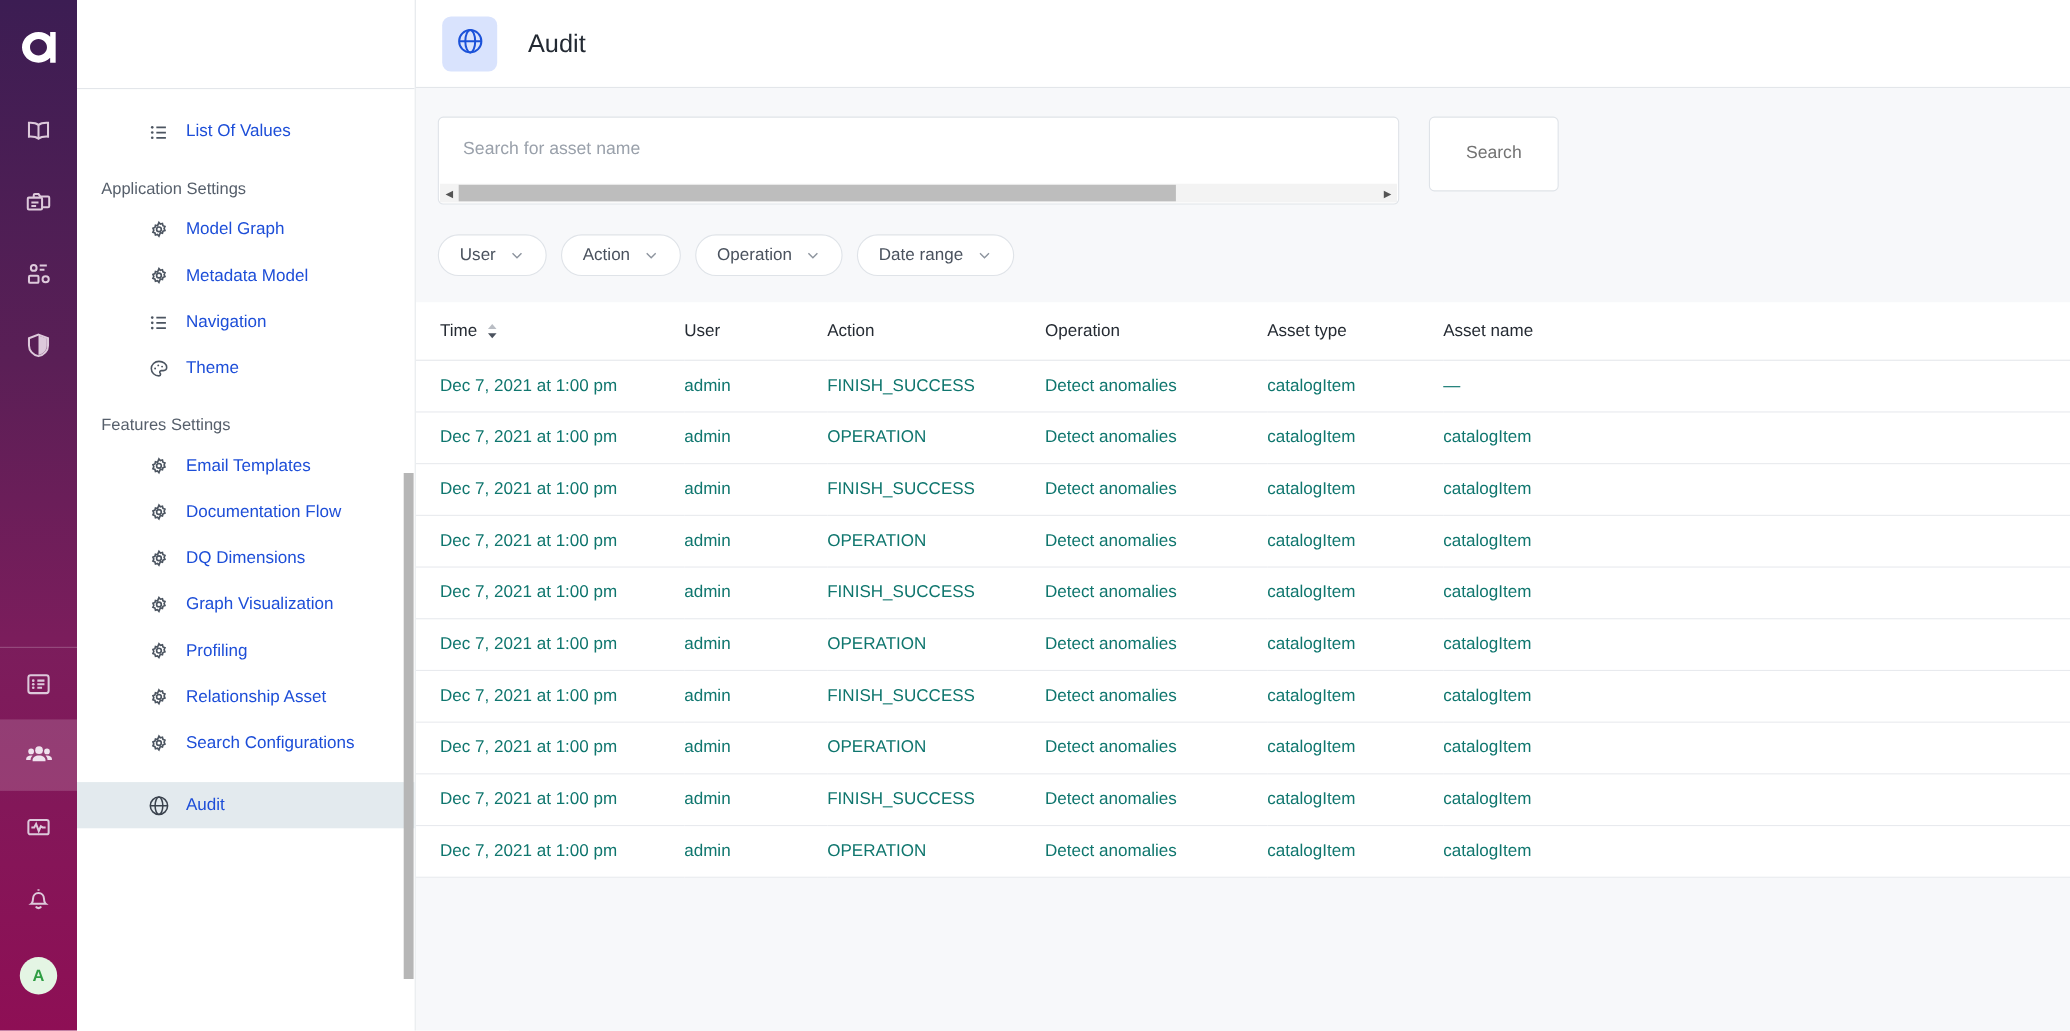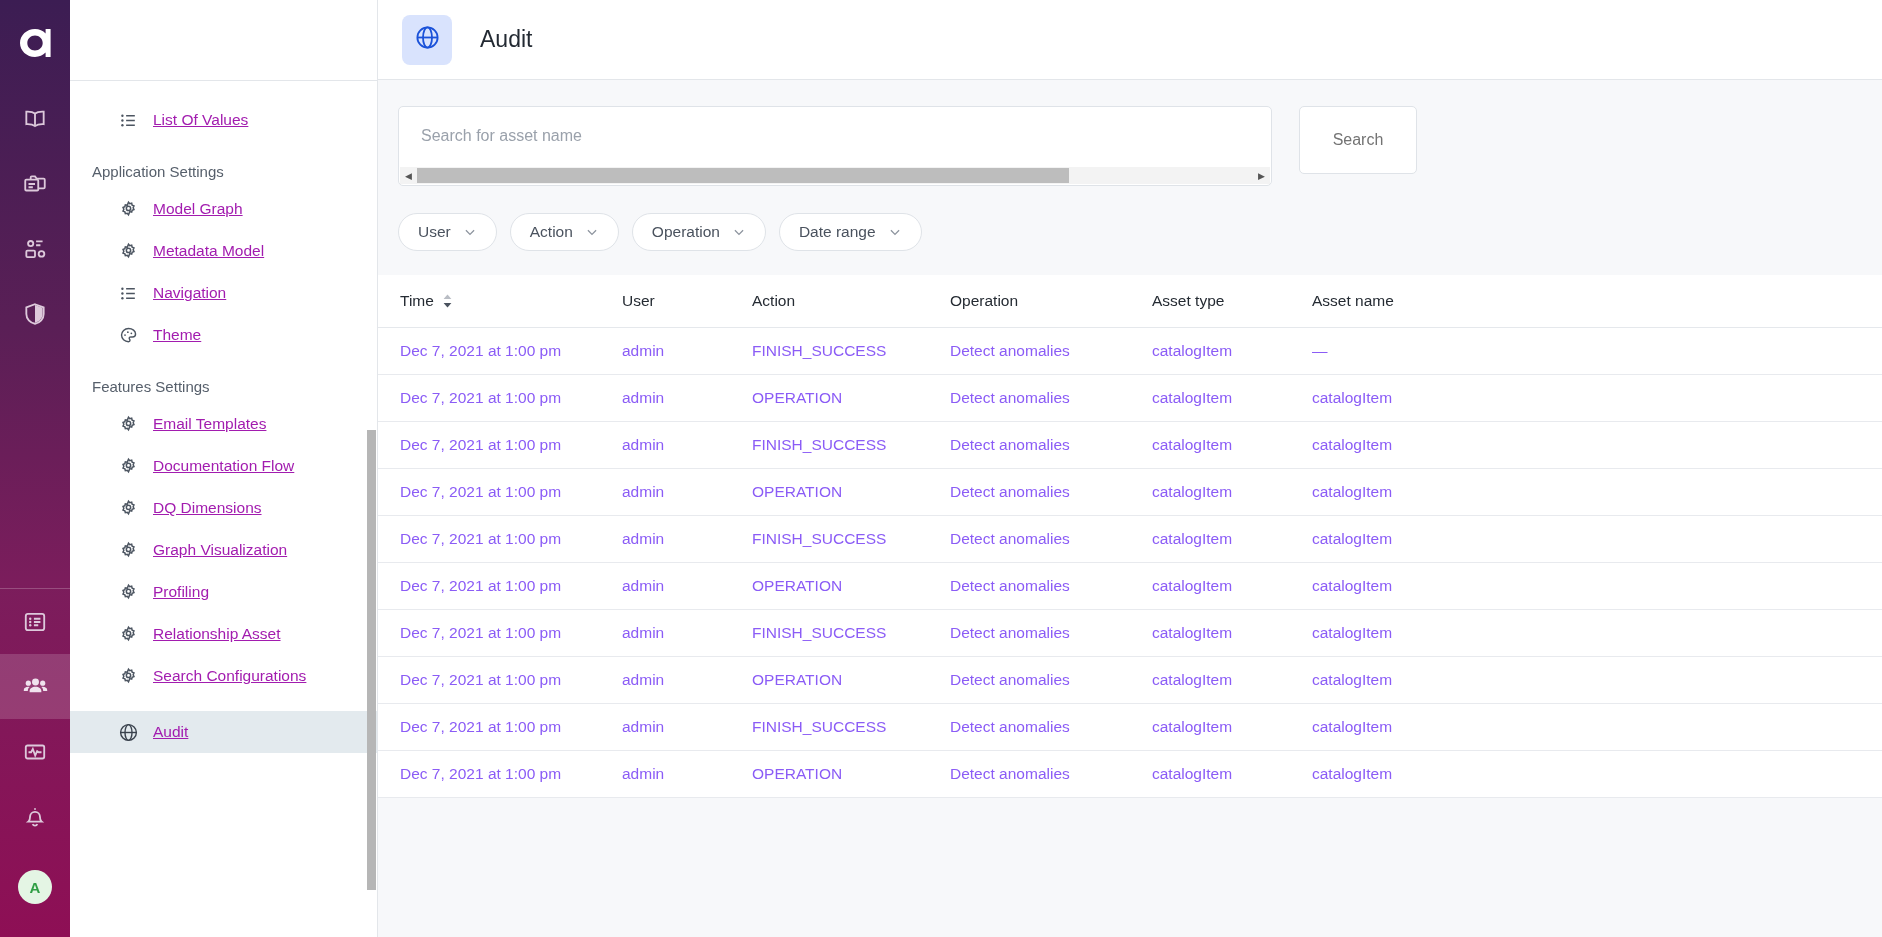--- a/index.html
+++ b/index.html
@@ -55,22 +55,22 @@
     padding-left: 22px; font-size: 19px; color: #2b2f38; font-weight: 400;
   }
   .side-scroll {
     position: absolute; top: 80px; left: 0; right: 0; bottom: 0;
     overflow: hidden;
   }
   .side-inner { position: relative; padding-top: 0; }
   .side-divider { height: 1px; background: #e3e6ea; margin: 0; }
   .nav-item {
     display: flex; align-items: center; gap: 14px;
-    height: 42px; padding-left: 47px; cursor: pointer;
-    font-size: 15.5px; color: #a21caf; text-decoration: underline;
+    height: 42px; padding-left: 63px; cursor: pointer;
+    font-size: 15.5px; color: #1d4ed8;
   }
   .nav-item.active { background: #e3eaee; }
   .nav-item .ico { width: 22px; height: 22px; flex: 0 0 22px; color: #4c5561; display:flex; align-items:center; justify-content:center;}
   .nav-item .ico svg { display: block; }
   .nav-group {
     font-size: 15px; color: #565f6b; padding-left: 22px;
     margin-top: 22px; margin-bottom: 8px; font-weight: 400;
   }
   .spacer-18 { height: 18px; }
   .side-sb {
@@ -135,21 +135,21 @@
   .chip .cv { color: #8d949e; display: flex; }
 
   .table-wrap { margin-top: 24px; background: #fff; }
   table { width: 100%; border-collapse: collapse; table-layout: fixed; }
   thead th {
     text-align: left; font-weight: 400; font-size: 15.5px; color: #252b33;
     padding: 0 0 0 0; height: 52px; vertical-align: middle;
     border-bottom: 1px solid #e5e8ec; background: #fff;
   }
   tbody td {
-    font-size: 15.5px; color: #8b5cf6; height: 47px;
+    font-size: 15.5px; color: #0f766e; height: 47px;
     border-bottom: 1px solid #e8eaee; vertical-align: middle;
   }
   .c-time   { width: 244px; padding-left: 22px; }
   .c-user   { width: 130px; }
   .c-action { width: 198px; }
   .c-op     { width: 202px; }
   .c-atype  { width: 160px; }
   .c-aname  { width: auto; }
   .th-sort { display: inline-flex; align-items: center; gap: 8px; cursor: pointer; }
   .sort-ico { display: flex; flex-direction: column; line-height: 0; }

